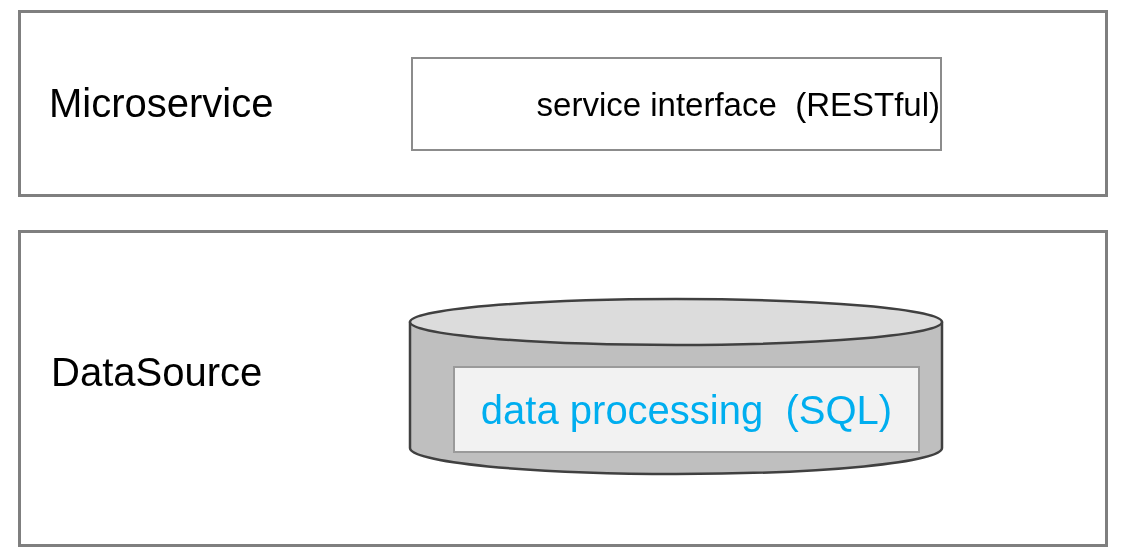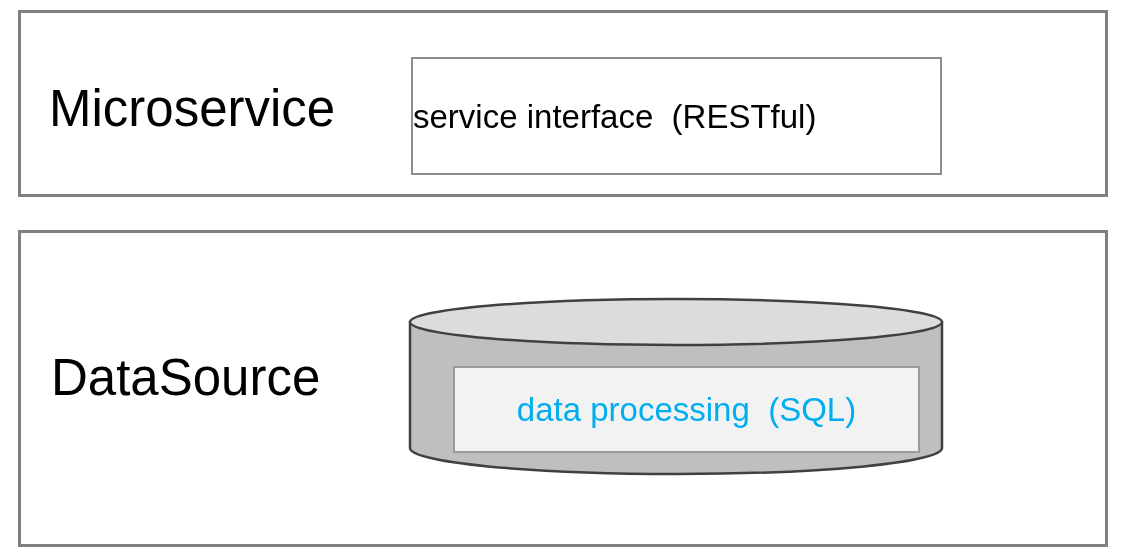--- a/index.html
+++ b/index.html
@@ -37,47 +37,47 @@
     left: 18px;
     top: 230px;
     width: 1090px;
     height: 317px;
   }
 
   
   .layer-label {
     position: absolute;
     color: #000000;
-    font-size: 51px;
+    font-size: 40px;
     line-height: 1;
     white-space: nowrap;
     font-weight: 400;
   }
   #microservice-label {
     left: 49px;
     top: 83px;
   }
   #datasource-label {
     left: 51px;
     top: 352px;
   }
 
   
   #service-interface-box {
     position: absolute;
     box-sizing: border-box;
     left: 411px;
     top: 57px;
     width: 531px;
-    height: 118px;
+    height: 94px;
     border: 2px solid #8c8c8c;
     background: #ffffff;
     display: flex;
     align-items: center;
-    justify-content: flex-start;
+    justify-content: flex-end;
   }
   #service-interface-label {
     color: #000000;
     font-size: 33px;
     line-height: 1;
     white-space: pre;
   }
 
   
   #cylinder {
@@ -101,21 +101,21 @@
     top: 70px;
     width: 467px;
     height: 87px;
     border: 2px solid #9a9a9a;
     background: #f2f2f2;
     display: flex;
     align-items: center;
     justify-content: center;
   }
   #data-processing-label {
-    font-size: 33px;
+    font-size: 40px;
     line-height: 1;
     white-space: pre;
   }
 </style>
 </head>
 <body>
 
 <div id="canvas">
 
   <div class="layer-box" id="microservice-box"></div>

